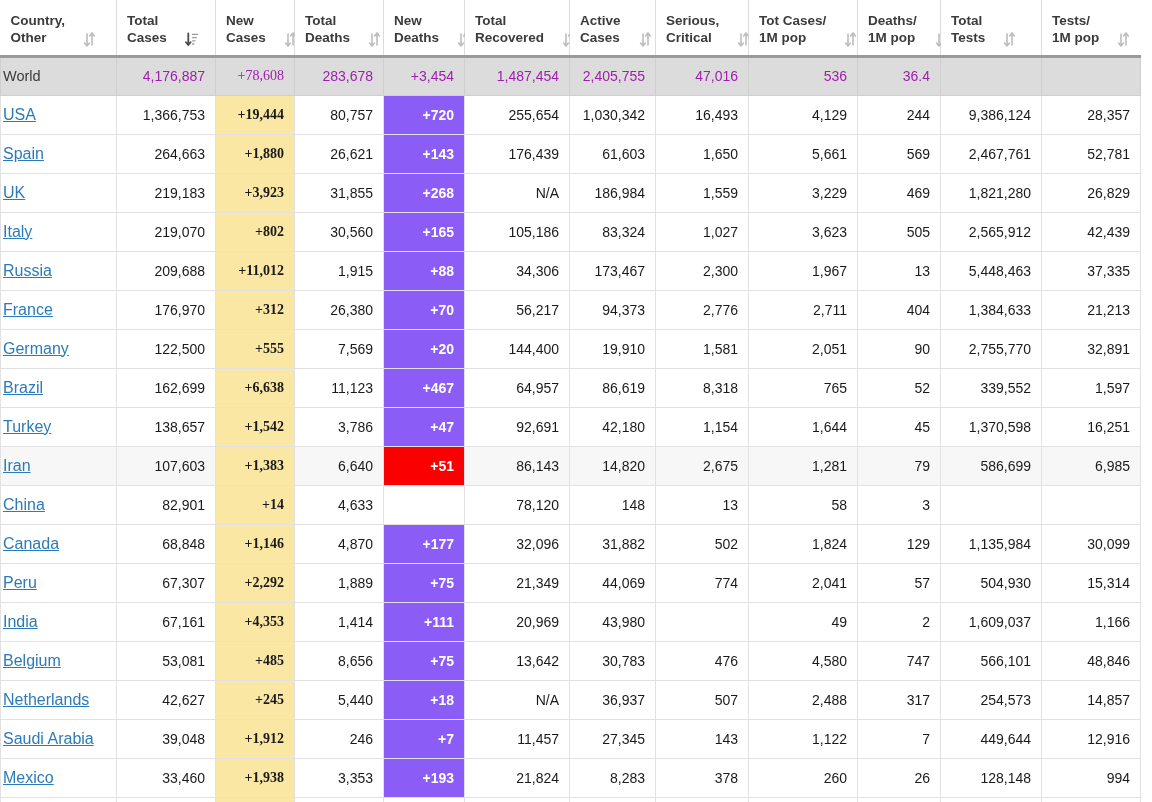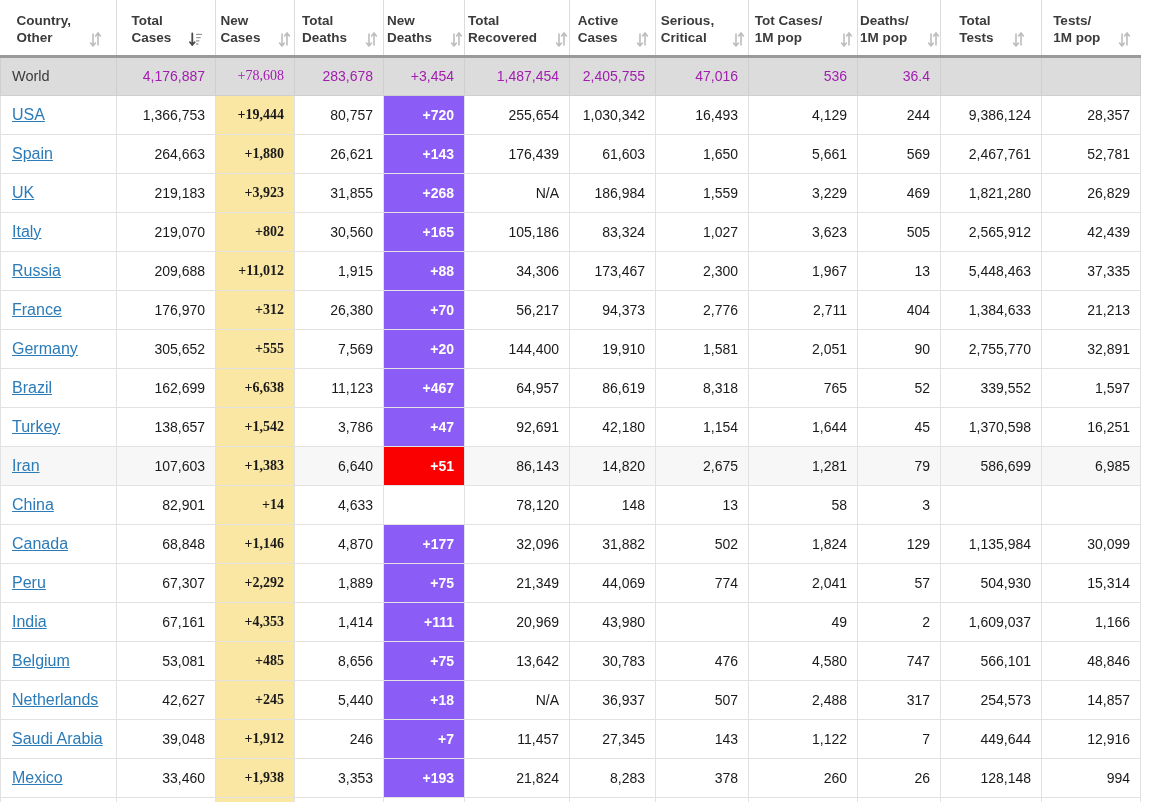--- a/index.html
+++ b/index.html
@@ -35,21 +35,21 @@
     height: 56px;
     line-height: 17px;
     position: relative;
     white-space: nowrap;
   }
   #main-table thead th:first-child { border-left: none; }
   #main-table thead th:last-child { border-right: none; }
   .th-inner {
     display: flex;
     align-items: flex-end;
-    justify-content: center;
+    justify-content: flex-start;
     gap: 18px;
   }
   .th-label { display: block; }
   .sort-ico {
     flex: 0 0 auto;
     width: 13px;
     height: 15px;
     position: relative;
     top: 1px;
   }
@@ -59,21 +59,21 @@
     border: 1px solid #e2e2e2;
     padding: 8px 10px 8px 8px;
     height: 39px;
     text-align: right;
     font-size: 14px;
     white-space: nowrap;
     overflow: hidden;
   }
   #main-table tbody td.col-country {
     text-align: left;
-    padding-left: 11px;
+    padding-left: 2px;
   }
   #main-table tbody tr.row-world td {
     background: #dcdcdc;
     border-color: #cfcfcf;
     color: #a21caf;
     font-size: 14px;
   }
   #main-table tbody tr.row-world td.col-country {
     color: #3b3b3b;
   }
@@ -401,21 +401,21 @@
           <td>56,217</td>
           <td>94,373</td>
           <td>2,776</td>
           <td>2,711</td>
           <td>404</td>
           <td>1,384,633</td>
           <td>21,213</td>
         </tr>
         <tr>
           <td class="col-country"><span class="country-link">Germany</span></td>
-          <td>305,652</td>
+          <td>122,500</td>
           <td class="cell-newcases">+555</td>
           <td>7,569</td>
           <td class="cell-newdeaths">+20</td>
           <td>144,400</td>
           <td>19,910</td>
           <td>1,581</td>
           <td>2,051</td>
           <td>90</td>
           <td>2,755,770</td>
           <td>32,891</td>

